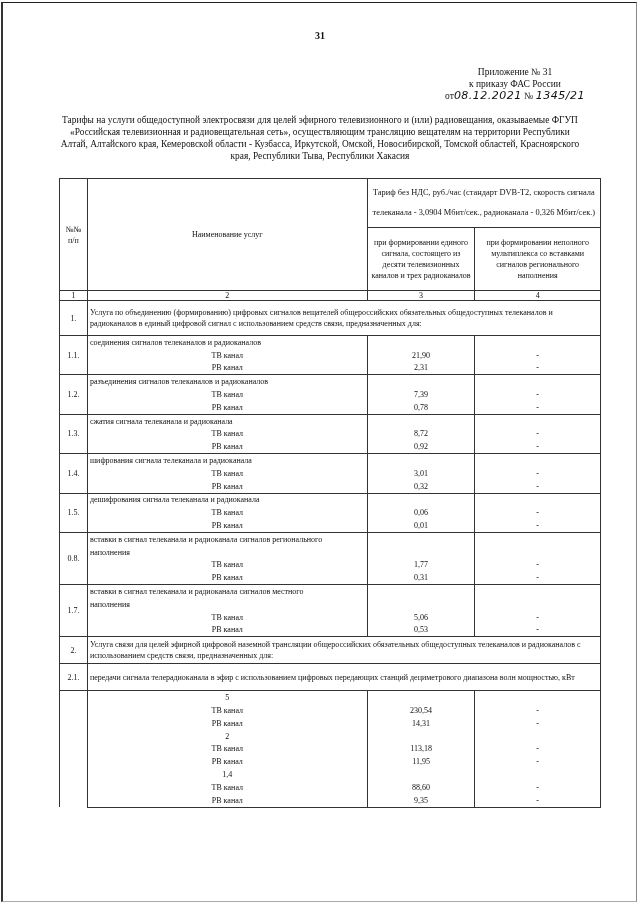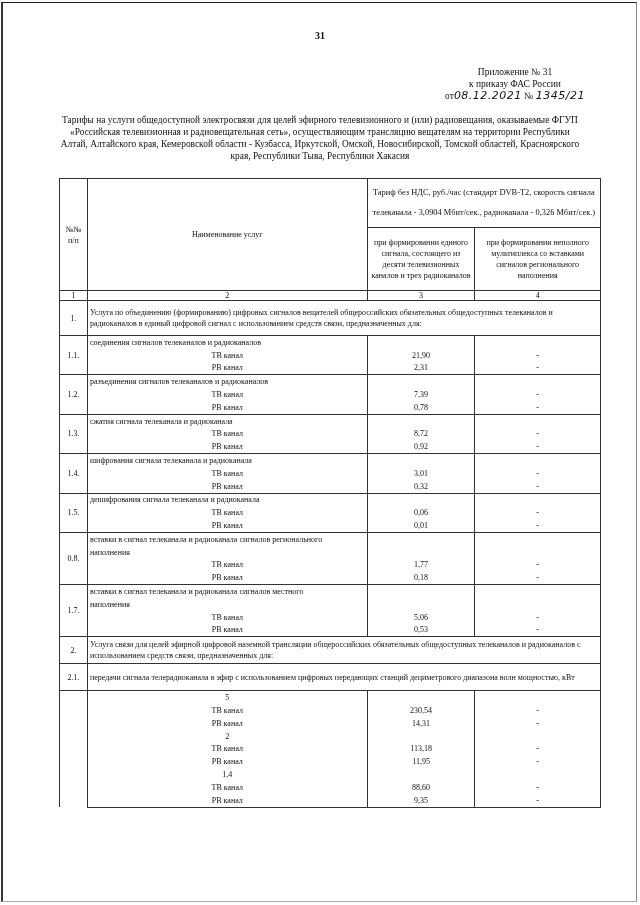--- a/index.html
+++ b/index.html
@@ -171,21 +171,21 @@
         <td class="c3"></td>
         <td class="c4"></td>
       </tr>
       <tr class="line">
         <td class="c2 label">ТВ канал</td>
         <td class="c3">1,77</td>
         <td class="c4 dash">-</td>
       </tr>
       <tr class="line">
         <td class="c2 label">РВ канал</td>
-        <td class="c3">0,18</td>
+        <td class="c3">0,31</td>
         <td class="c4 dash">-</td>
       </tr>
       <tr class="line firstline">
         <td class="c1" rowspan="4">1.7.</td>
         <td class="c2 name">вставки в сигнал телеканала и радиоканала сигналов местного</td>
         <td class="c3"></td>
         <td class="c4"></td>
       </tr>
       <tr class="line">
         <td class="c2 name">наполнения</td>

